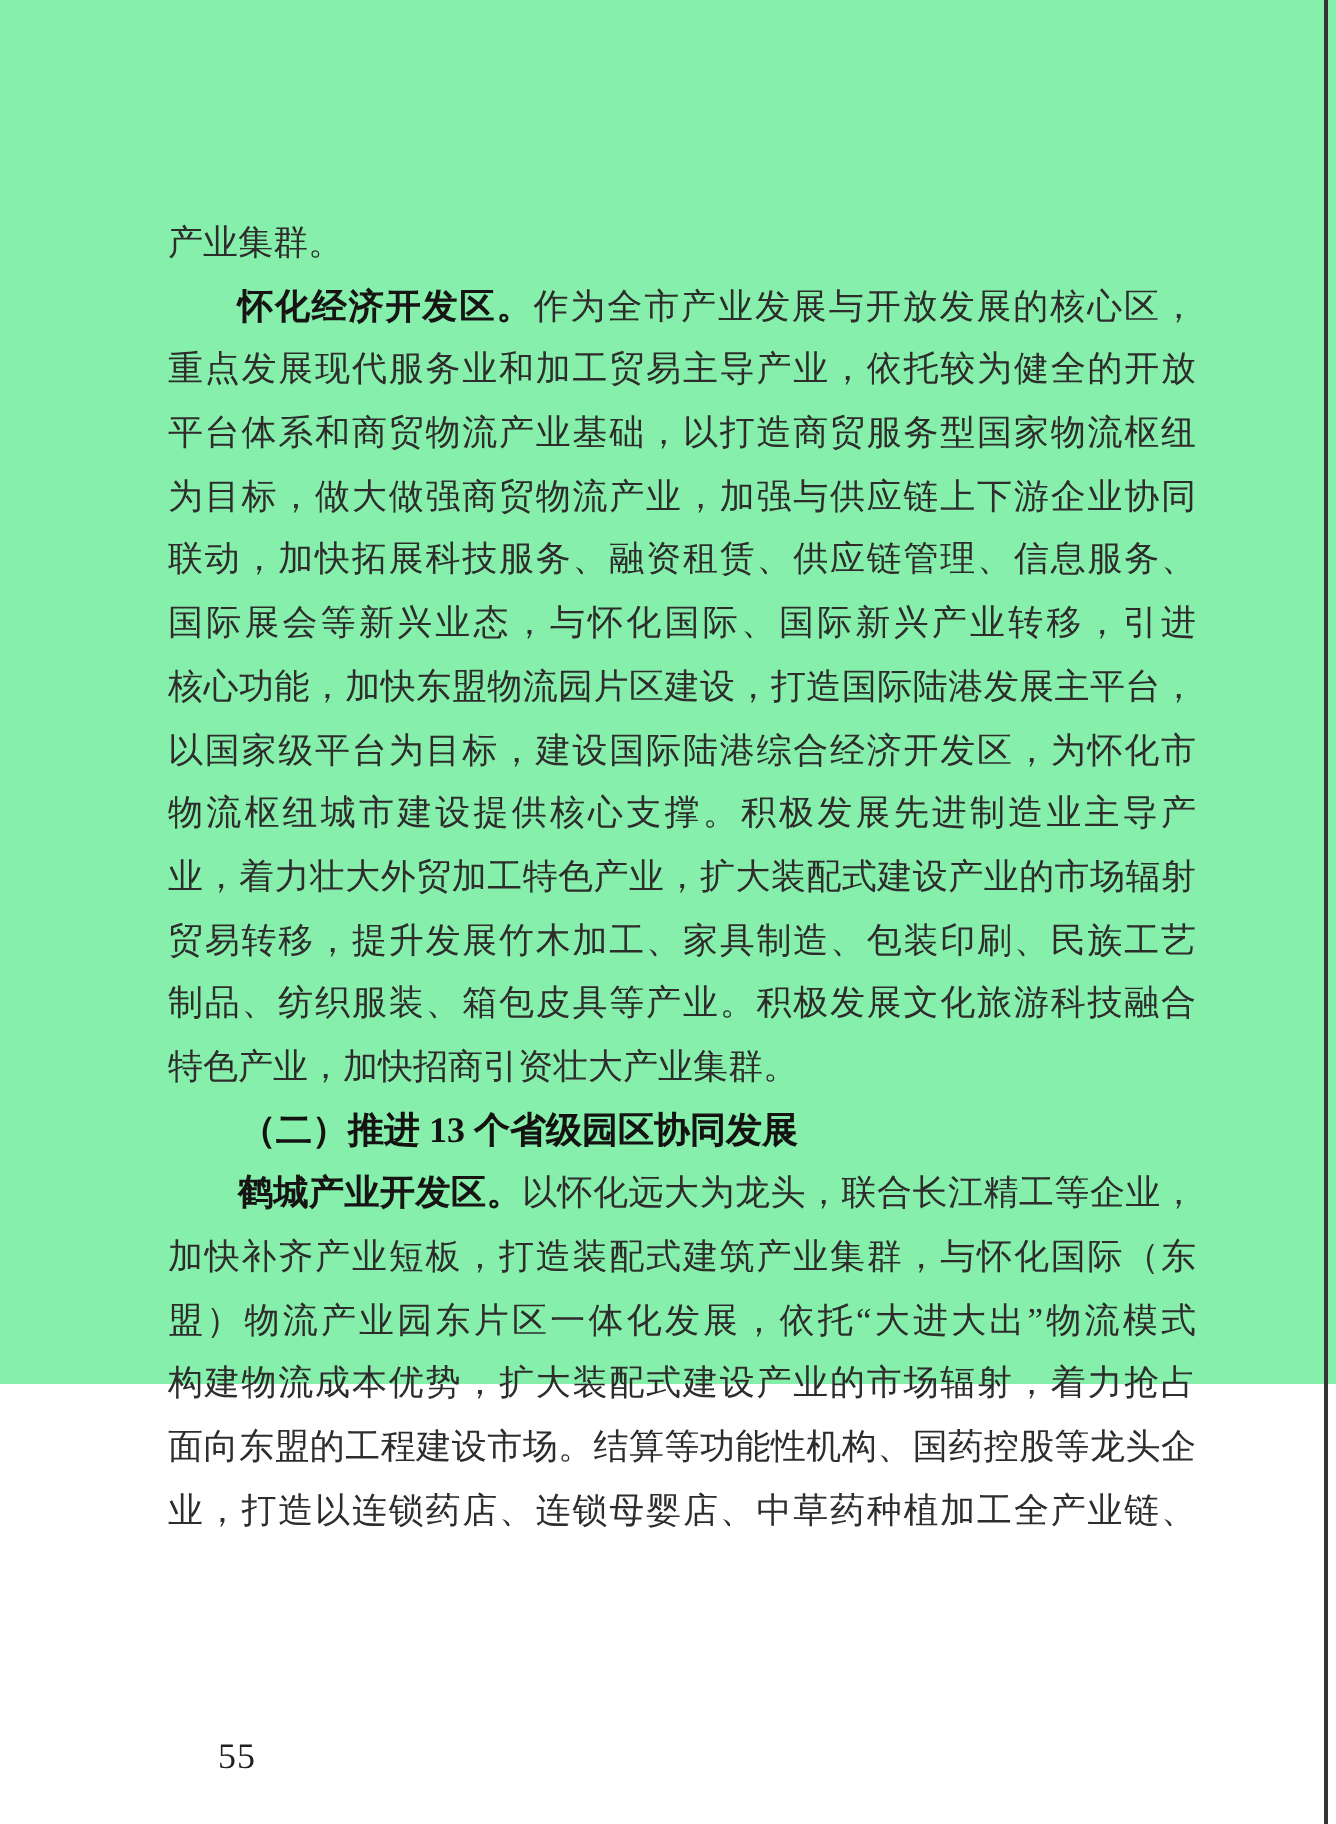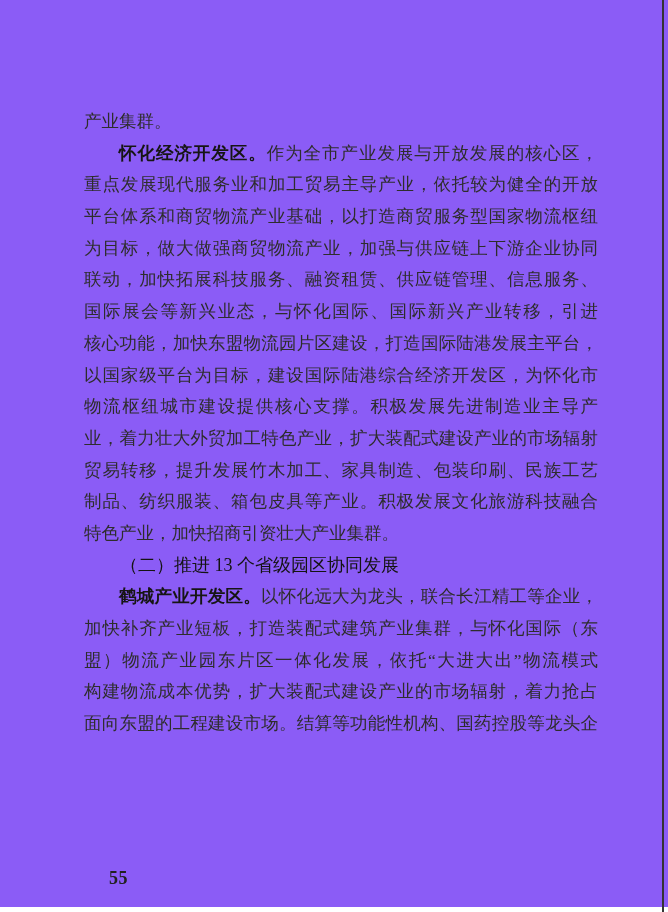--- a/index.html
+++ b/index.html
@@ -3,21 +3,21 @@
 <meta charset="utf-8">
 <style>
   html, body { margin: 0; padding: 0; }
   body {
     width: 668px; height: 912px;
     background: #ffffff;
     position: relative;
     overflow: hidden;
     font-family: "Liberation Serif", "DejaVu Serif", serif;
   }
-  .page { position: absolute; left: 0; top: 0; width: 668px; height: 907px; background: #8b5cf6; }
+  .page { position: absolute; left: 0; top: 0; width: 668px; height: 692px; background: #86efac; }
   .edge-line {
     position: absolute; left: 662px; top: 0;
     width: 2px; height: 912px;
     background: #343434;
   }
   .text-block {
     position: absolute;
     left: 84px; top: 106px;
     width: 514px;
     font-size: 17.5px;
@@ -36,31 +36,30 @@
     text-align-last: left;
   }
   .line.indent { text-indent: 2em; }
   .lead { font-weight: 700; color: #161514; }
   .heading {
     height: 31.7px;
     line-height: 31.7px;
     text-indent: 2em;
     text-align: center;
     text-align-last: left;
-    font-weight: 400;
+    font-weight: 700;
     color: #141312;
     font-size: 18px;
   }
   .page-number {
     position: absolute;
     left: 109px; top: 868px;
     font-size: 18px;
     color: #222120;
     letter-spacing: 0.5px;
-    font-weight: bold;
   }
 </style>
 </head>
 <body>
 
 <div class="page">
 
   <div class="text-block">
 
     <div class="line para-end">产业集群。</div>
@@ -83,20 +82,21 @@
 
     <div class="heading">（二）推进 13 个省级园区协同发展</div>
 
     <div class="line indent">
       <span class="lead">鹤城产业开发区。</span><span>以怀化远大为龙头，联合长江精工等企业，</span>
     </div>
     <div class="line">加快补齐产业短板，打造装配式建筑产业集群，与怀化国际（东</div>
     <div class="line">盟）物流产业园东片区一体化发展，依托“大进大出”物流模式</div>
     <div class="line">构建物流成本优势，扩大装配式建设产业的市场辐射，着力抢占</div>
     <div class="line">面向东盟的工程建设市场。结算等功能性机构、国药控股等龙头企</div>
+    <div class="line">业，打造以连锁药店、连锁母婴店、中草药种植加工全产业链、</div>
 
   </div>
 
   <div class="page-number">55</div>
 
   <div class="edge-line"></div>
 
 </div>
 
 </body></html>

